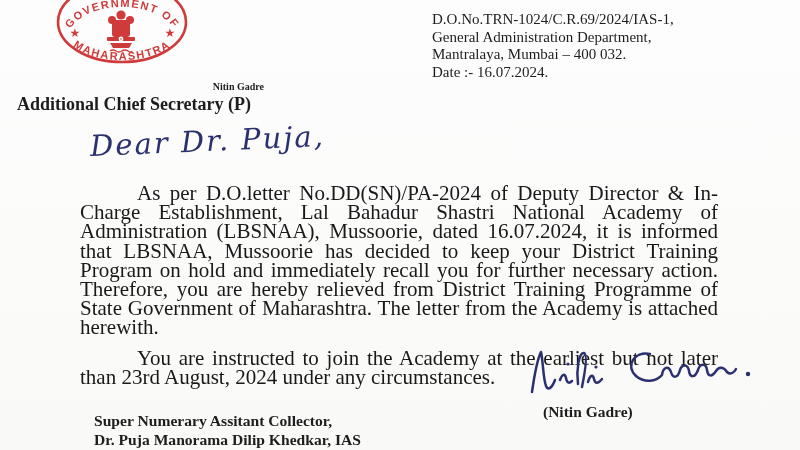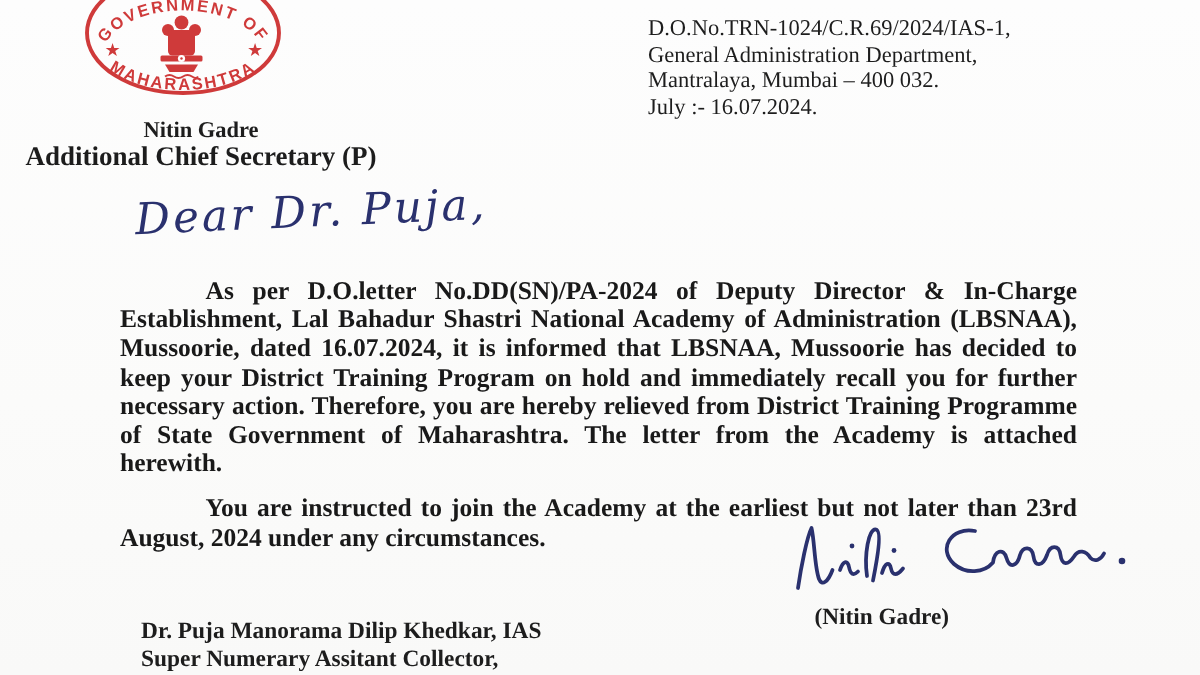--- a/index.html
+++ b/index.html
@@ -7,33 +7,33 @@
     position:relative;width:800px;height:450px;overflow:hidden;
     background:linear-gradient(180deg,#fdfdfd 0%,#fbfbfa 60%,#f9f9f8 100%);
     font-family:"Liberation Serif",serif;color:#1d1d1d;
   }
   
   .seal{position:absolute;left:52px;top:-24px;width:140px;height:92px;}
   .seal-arc-text{font-family:"Liberation Sans",sans-serif;font-weight:bold;font-size:11px;letter-spacing:1.5px;}
   .seal-star{font-size:12px;font-family:"DejaVu Sans",sans-serif;}
   
   .sender{position:absolute;left:4px;top:79px;width:260px;text-align:center;font-weight:bold;line-height:16.5px;}
-  .sender-name{font-size:15px;}
+  .sender-name{font-size:10px;text-align:right;}
   .sender-title{font-size:18px;}
   
   .hdr{position:absolute;left:432px;top:11px;font-size:15px;line-height:17.6px;}
   .hdr .date-value{font-weight:normal;}
   
   .salutation{
     position:absolute;left:90px;top:124px;
     font-family:"DejaVu Serif",serif;font-style:italic;font-size:29px;
     color:#2a316e;letter-spacing:2px;transform:rotate(-2.5deg);white-space:nowrap;
   }
   
-  .body-text{position:absolute;left:80px;top:184px;width:638px;font-size:17px;line-height:19.2px;text-align:justify;color:#191919;font-weight:bold;}
+  .body-text{position:absolute;left:80px;top:184px;width:638px;font-size:21px;line-height:19.2px;text-align:justify;color:#191919;}
   .body-text p{margin:0 0 11px 0;text-indent:57px;}
   
   .sig-svg{position:absolute;left:522px;top:340px;width:235px;height:64px;}
   .printed-name{position:absolute;left:543px;top:403px;font-weight:bold;font-size:15.5px;}
   
   .addressee{position:absolute;left:94px;top:412px;font-weight:bold;font-size:15.6px;line-height:18.5px;}
 </style>
 </head>
 <body>
 
@@ -67,21 +67,21 @@
 
   <div class="sender">
     <div class="sender-name">Nitin Gadre</div>
     <div class="sender-title">Additional Chief Secretary (P)</div>
   </div>
 
   <div class="hdr">
     <div>D.O.No.TRN-1024/C.R.69/2024/IAS-1,</div>
     <div>General Administration Department,</div>
     <div>Mantralaya, Mumbai – 400 032.</div>
-    <div><span>July :- </span><span class="date-value">16.07.2024.</span></div>
+    <div><span>Date :- </span><span class="date-value">16.07.2024.</span></div>
   </div>
 
   <div class="salutation">Dear Dr. Puja,</div>
 
   <div class="body-text">
     <p>As per D.O.letter No.DD(SN)/PA-2024 of Deputy Director &amp; In-Charge Establishment, Lal Bahadur Shastri National Academy of Administration (LBSNAA), Mussoorie, dated 16.07.2024, it is informed that LBSNAA, Mussoorie has decided to keep your District Training Program on hold and immediately recall you for further necessary action. Therefore, you are hereby relieved from District Training Programme of State Government of Maharashtra. The letter from the Academy is attached herewith.</p>
     <p>You are instructed to join the Academy at the earliest but not later than 23rd August, 2024 under any circumstances.</p>
   </div>
 
   <svg class="sig-svg" viewBox="0 0 235 64" aria-hidden="true">
@@ -93,17 +93,17 @@
       <path d="M128,14 C112,11 103,26 114,36 C122,43 134,42 140,35 C141,27 147,25 149,32 C151,39 156,38 158,30 C160,24 166,24 167,31 C168,38 173,38 176,30 C178,23 184,23 185,30 C186,37 190,37 194,31 C197,26 202,27 205,32 C208,35 212,33 214,29"></path>
     </g>
     <circle cx="46" cy="24" r="1.6" fill="#2a316e"></circle>
     <circle cx="74" cy="27" r="1.6" fill="#2a316e"></circle>
     <circle cx="226" cy="34" r="2.2" fill="#2a316e"></circle>
   </svg>
 
   <div class="printed-name">(Nitin Gadre)</div>
 
   <div class="addressee">
+    <div>Super Numerary Assitant Collector,</div>
     <div>Dr. Puja Manorama Dilip Khedkar, IAS</div>
-    <div>Super Numerary Assitant Collector,</div>
   </div>
 
 </div>
 
 </body></html>

